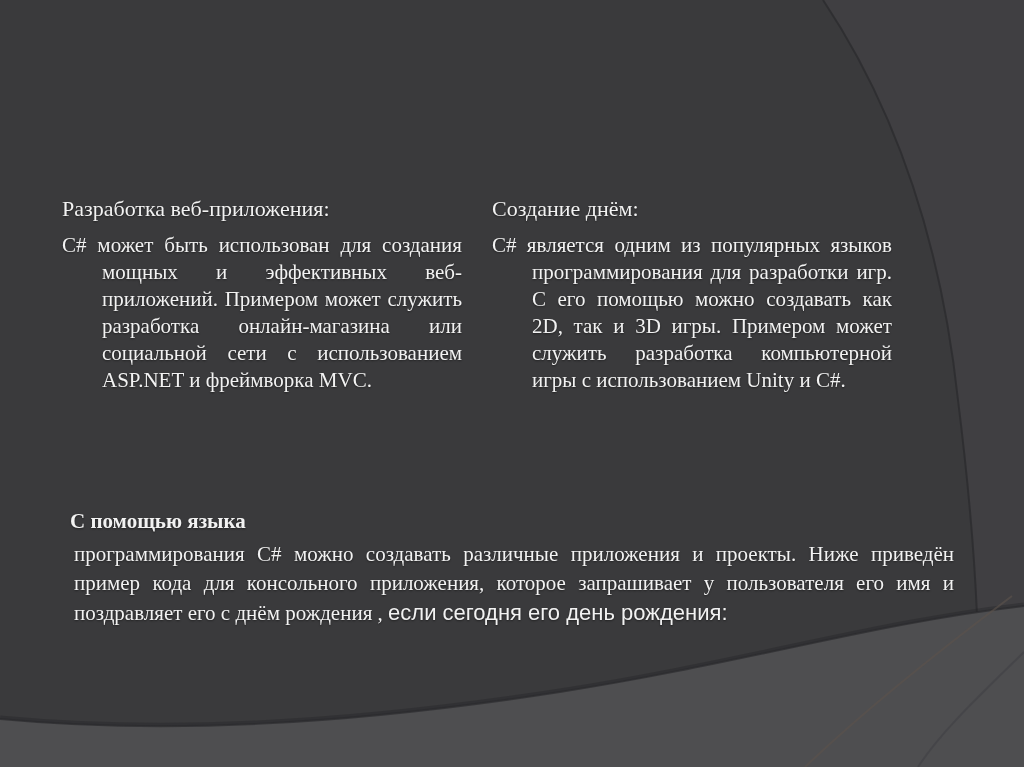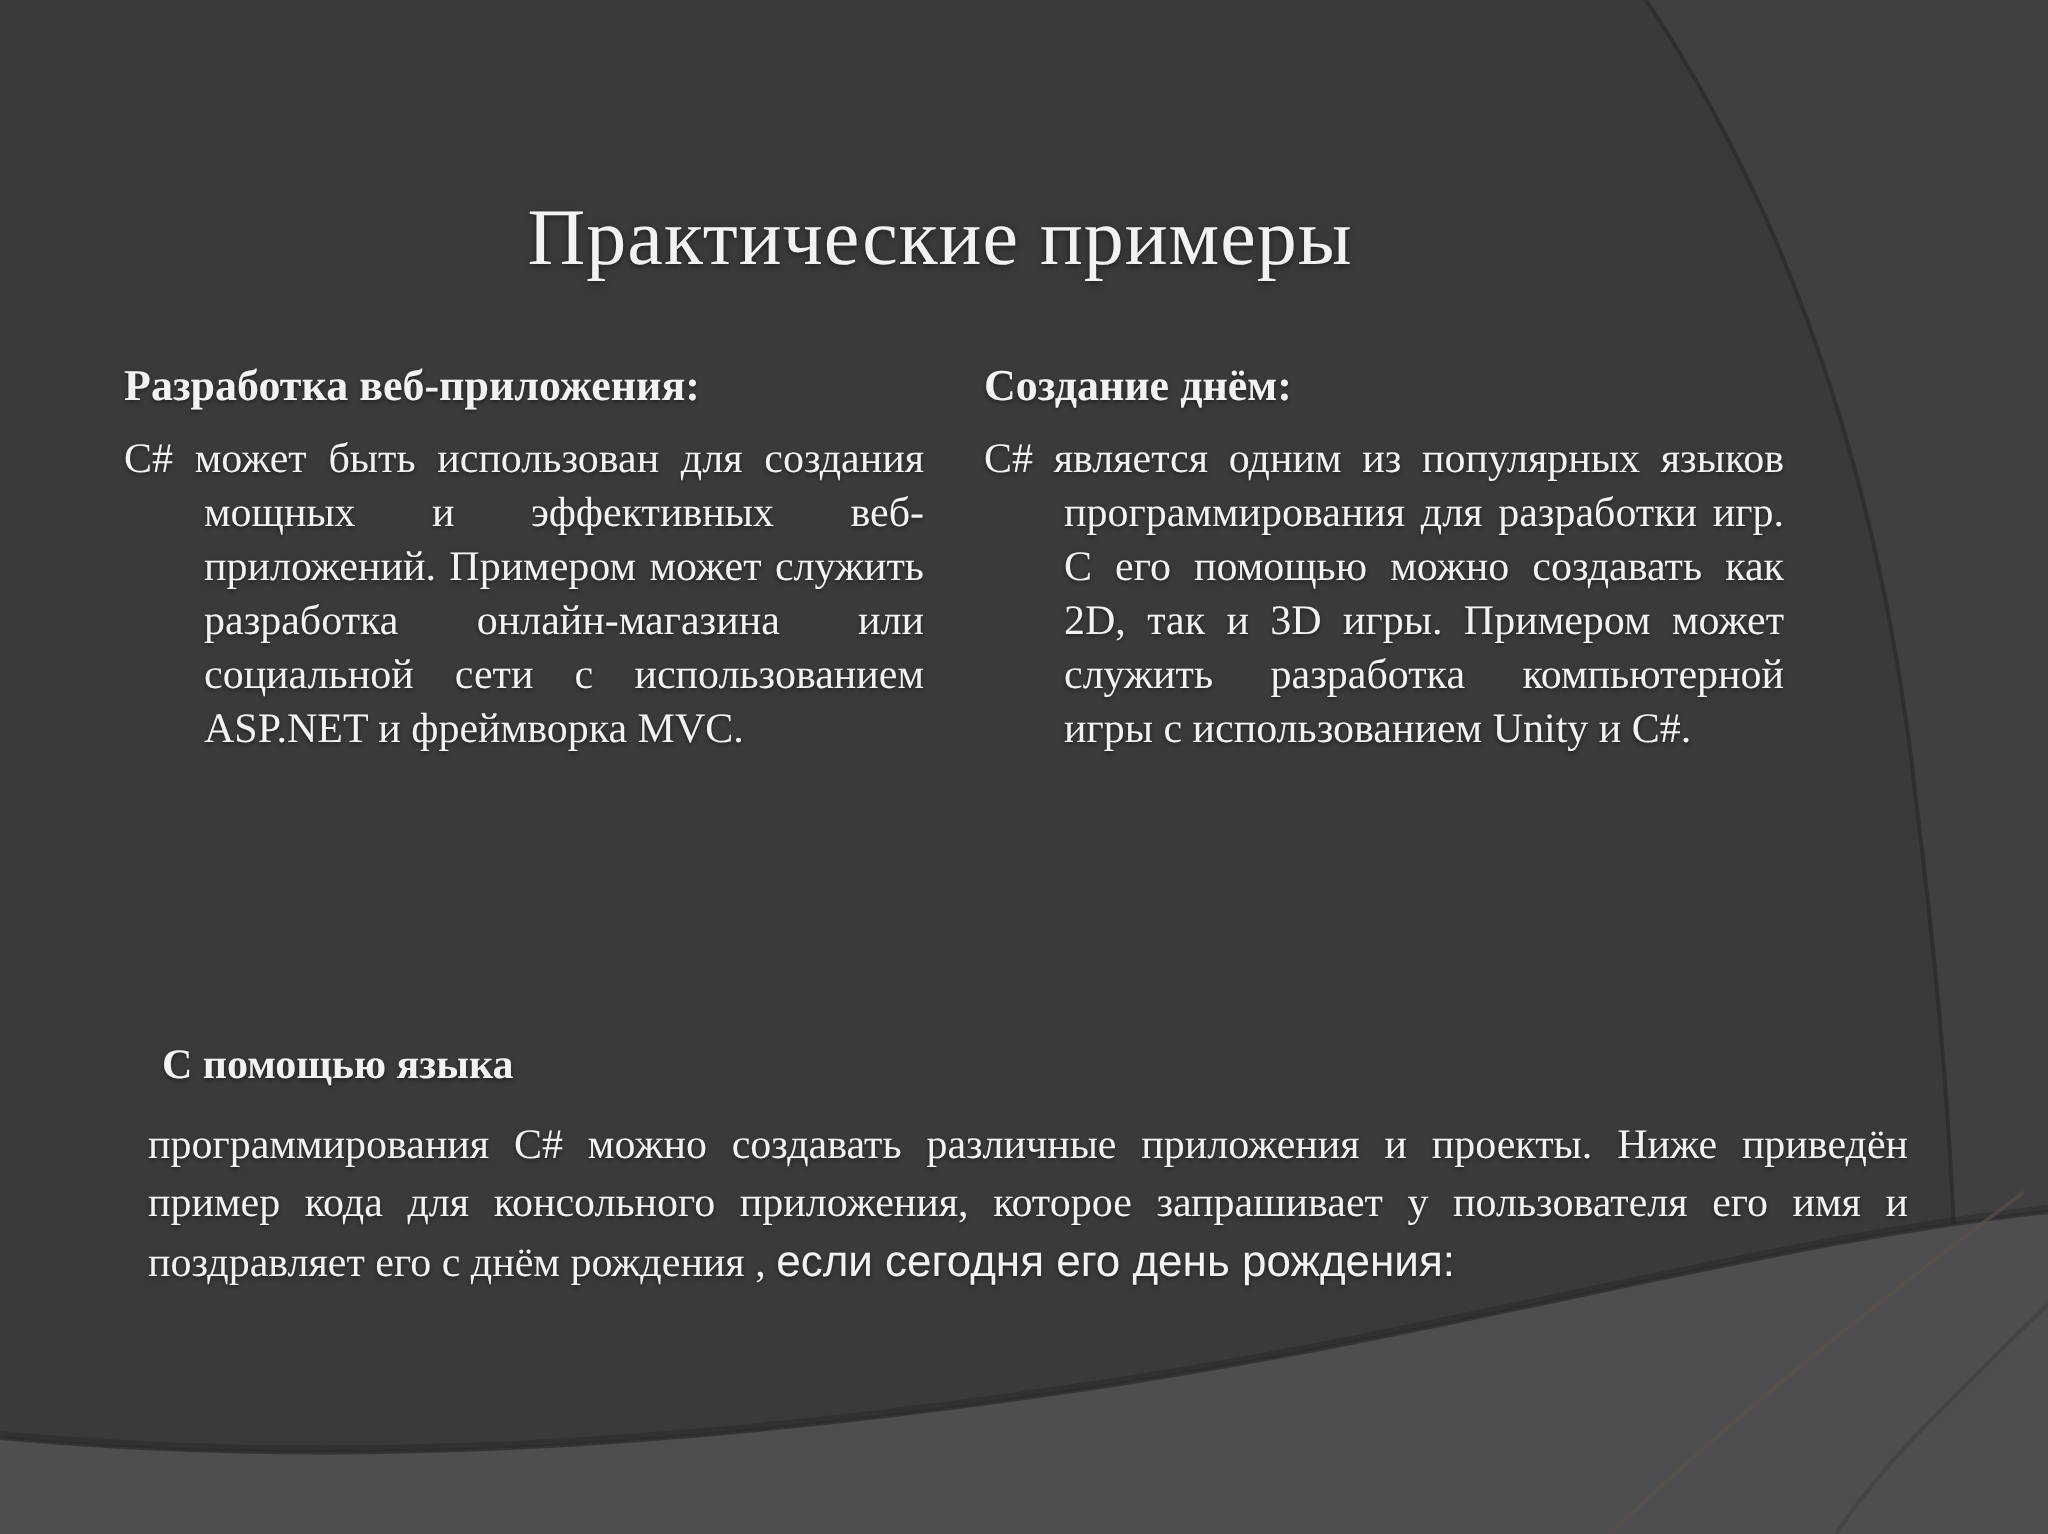--- a/index.html
+++ b/index.html
@@ -17,33 +17,33 @@
     position:absolute;left:0;top:68px;width:940px;
     text-align:center;
     font-size:40px;font-weight:400;letter-spacing:.5px;
     text-shadow:0 1px 3px rgba(0,0,0,.5);
   }
 
   .col{position:absolute;top:180px;width:400px;}
   .col-left{left:62px;}
   .col-right{left:492px;}
   .col-heading{
-    font-size:22px;font-weight:bold;margin:0 0 10px 0;
+    font-size:22px;font-weight:normal;margin:16px 0 10px 0;
     text-shadow:0 1px 2px rgba(0,0,0,.45);
   }
   .col-body{
     margin:0;font-size:21px;line-height:27px;
     text-align:justify;
     padding-left:40px;text-indent:-40px;
     text-shadow:0 1px 2px rgba(0,0,0,.45);
   }
 
   .footer{position:absolute;left:70px;top:507px;width:888px;}
   .footer-lead{
-    font-size:21px;font-weight:bold;line-height:29px;margin:11px;
+    font-size:21px;font-weight:bold;line-height:29px;margin:0;
     text-shadow:0 1px 2px rgba(0,0,0,.45);
   }
   .footer-body{
     margin:4px;font-size:21px;line-height:29px;text-align:justify;
     text-shadow:0 1px 2px rgba(0,0,0,.45);
   }
   .footer-body .sans{
     font-family:"Liberation Sans", sans-serif;
     font-size:22px;
   }
@@ -63,21 +63,20 @@
 
     <path d="M0,719 C160,734 340,726 560,692 C740,664 880,622 1024,606 L1024,767 L0,767 Z" fill="#4e4e50"></path>
     <path d="M0,719 C160,734 340,726 560,692 C740,664 880,622 1024,606" fill="none" stroke="#2b2b2d" stroke-width="2" opacity="0.7"></path>
 
     <path d="M1012,596 C940,650 870,705 805,767" fill="none" stroke="#5b524c" stroke-width="2" opacity="0.65"></path>
     <path d="M1024,652 C975,700 940,733 918,767" fill="none" stroke="#454548" stroke-width="2" opacity="0.9"></path>
   </svg>
 
   <div class="content">
 
-    <h1 class="title">Практические примеры</h1>
 
     <div class="col col-left">
       <h2 class="col-heading">Разработка веб-приложения:</h2>
       <p class="col-body">C# может быть использован для создания мощных и эффективных веб-приложений. Примером может служить разработка онлайн-магазина или социальной сети с использованием ASP.NET и фреймворка MVC.</p>
     </div>
 
     <div class="col col-right">
       <h2 class="col-heading">Создание днём:</h2>
       <p class="col-body">C# является одним из популярных языков программирования для разработки игр. С его помощью можно создавать как 2D, так и 3D игры. Примером может служить разработка компьютерной игры с использованием Unity и C#.</p>
     </div>

